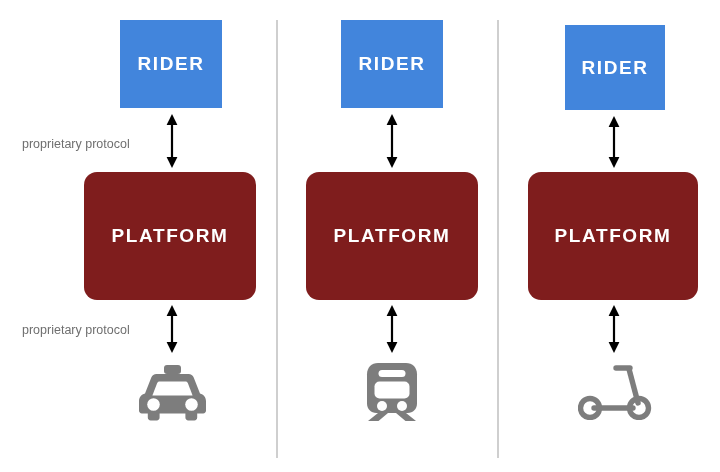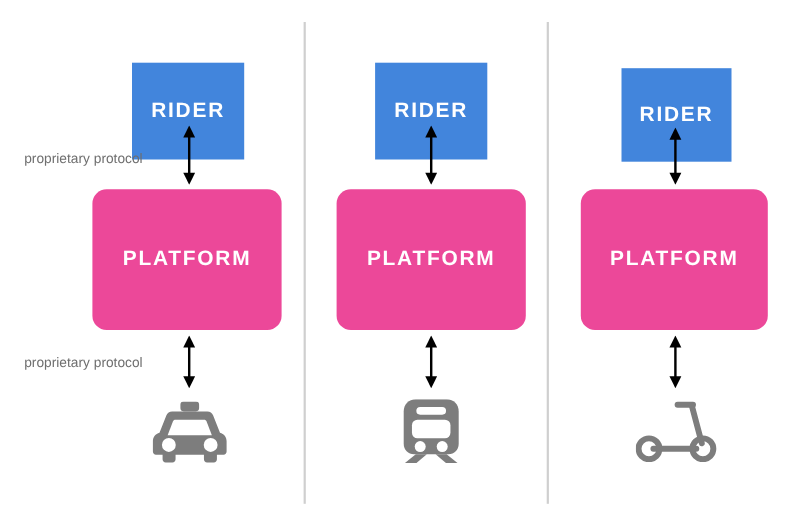--- a/index.html
+++ b/index.html
@@ -31,26 +31,25 @@
   .rider-box {
     position: absolute;
     background: #4285DC;
     color: #ffffff;
     display: flex;
     align-items: center;
     justify-content: center;
     font-size: 19px;
     font-weight: bold;
     letter-spacing: 1.6px;
-    margin-top: 37px;
   }
 
   .platform-box {
     position: absolute;
-    background: #ec4899;
+    background: #7f1d1d;
     color: #ffffff;
     border-radius: 13px;
     display: flex;
     align-items: center;
     justify-content: center;
     font-size: 19px;
     font-weight: bold;
     letter-spacing: 1.6px;
   }
 

